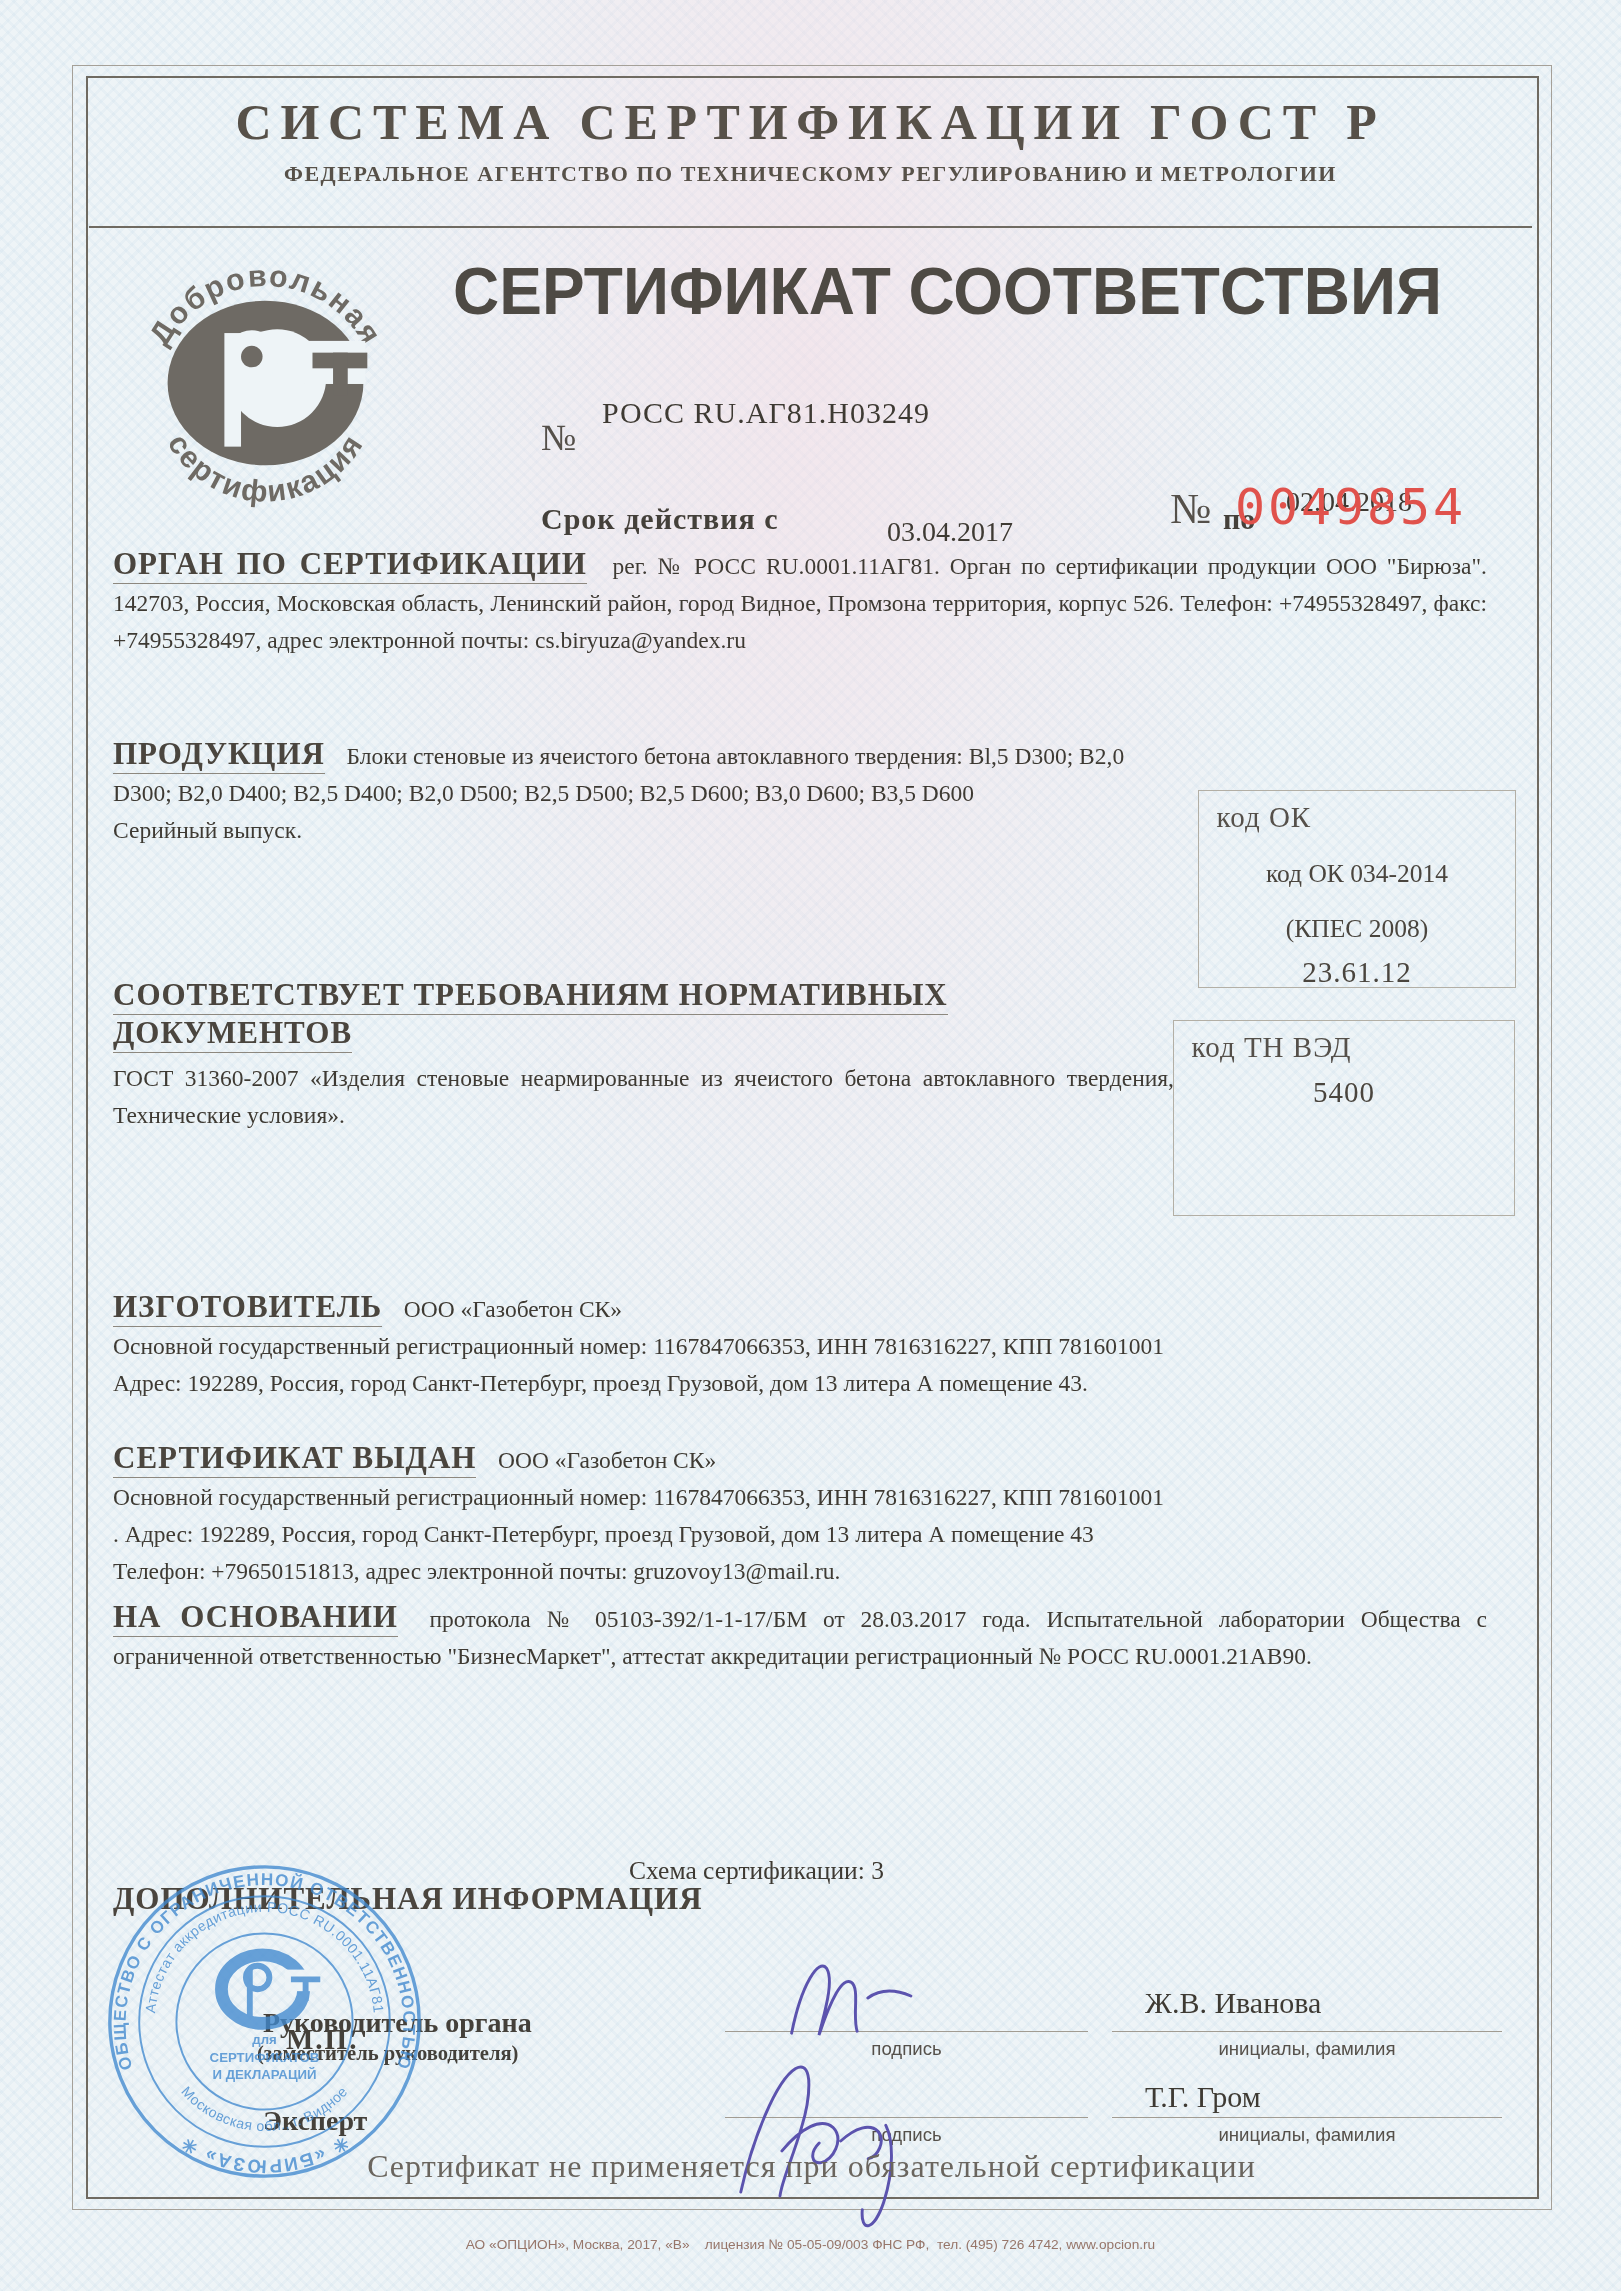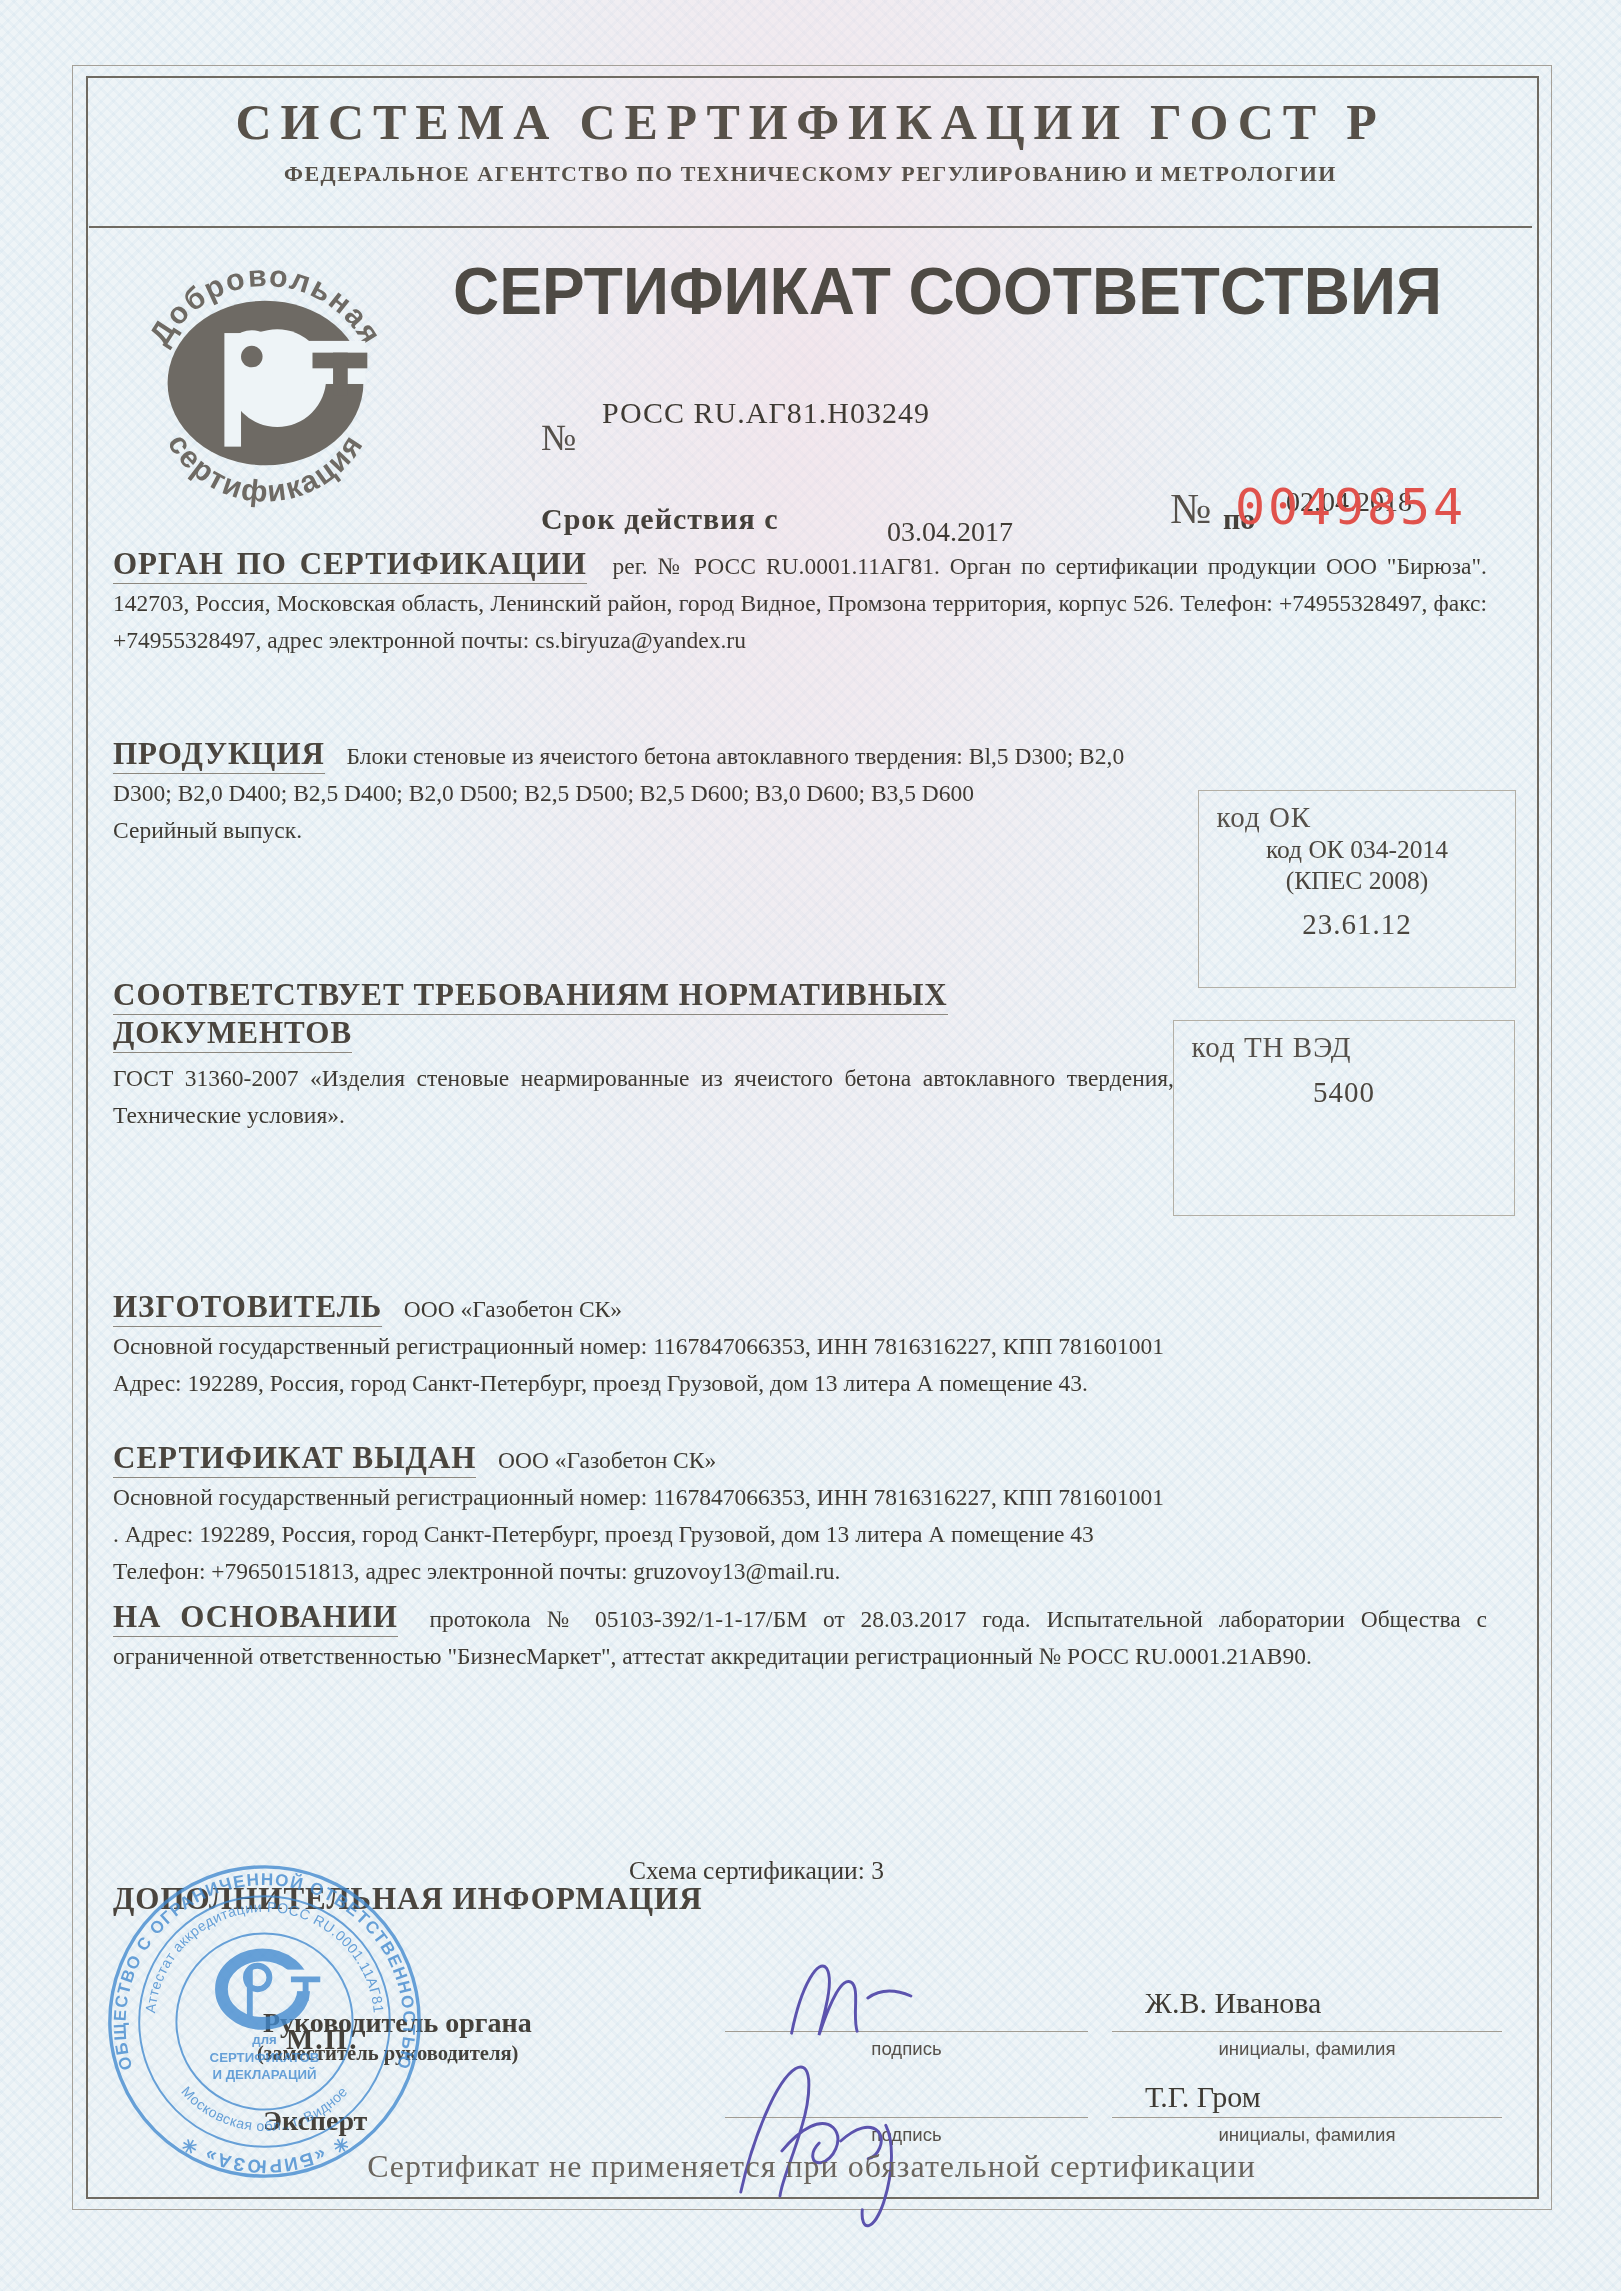--- a/index.html
+++ b/index.html
@@ -28,21 +28,21 @@
   .po{left:1223px;top:502px;font-size:30px;font-weight:bold;color:#44403a;}
   .date2{left:1286px;top:486px;font-size:28px;text-align:right;}
   .blank-no{left:1170px;top:484px;font-size:43px;color:#55504a;}
   .blank-digits{left:1235px;top:478px;font-family:"DejaVu Sans Mono",monospace;font-size:50px;color:#e0524c;letter-spacing:2.9px;}
   .section{left:113px;width:1374px;font-size:23.5px;line-height:1.58;color:#3e3a33;}
   .just{text-align:justify;}
   .sec-h{font-size:31px;font-weight:bold;color:#4a453e;letter-spacing:1px;border-bottom:1.5px solid #8d887f;padding-bottom:2px;margin-right:15.7px;line-height:1.1;}
   .sec-h.noline{border-bottom:none;}
   .code-box{border:1px solid #b3afa5;color:#4a453e;}
   .code-label{font-size:29px;color:#55504a;padding:9.8px 0 0 17.6px;letter-spacing:1px;}
-  .code-line{text-align:center;font-size:25.5px;margin-top:1px;}
+  .code-line{text-align:center;font-size:25.5px;margin-top:25px;}
   .code-value{text-align:center;font-size:29px;margin-top:11.8px;letter-spacing:1px;}
   .sigline{border-top:1.5px solid #a29c92;text-align:center;font-family:"Liberation Sans",sans-serif;font-size:18.6px;color:#55504a;padding-top:5.9px;}
   .role{font-size:28px;font-weight:bold;color:#44403a;}
   .role-sub{font-size:20.6px;font-weight:bold;color:#44403a;}
   .sig-name{font-size:30px;color:#3e3a33;}
   .bottom-note{left:88px;top:2148px;width:1447px;text-align:center;font-size:32px;color:#6a655e;letter-spacing:1px;}
   .footer{left:0;top:2237px;width:1621px;text-align:center;font-family:"Liberation Sans",sans-serif;font-size:13.7px;color:#97766a;white-space:pre;}
   .stamp{left:103px;top:1860px;opacity:0.78;}
   .mp{left:286px;top:2023px;font-size:29px;color:#44403a;letter-spacing:2px;font-weight:bold;}
   svg .st-txt{fill:#4189cf;}
@@ -210,15 +210,16 @@
       <text x="165" y="188">для</text>
       <text x="165" y="206">СЕРТИФИКАТОВ</text>
       <text x="165" y="224">И ДЕКЛАРАЦИЙ</text>
     </g>
   </svg>
 
   <div class="abs mp">М.П.</div>
 
   <div class="abs bottom-note">Сертификат не применяется при обязательной сертификации</div>
 
+  <div class="abs footer">АО «ОПЦИОН», Москва, 2017, «В»    лицензия № 05-05-09/003 ФНС РФ,  тел. (495) 726 4742, www.opcion.ru</div>
 
 </div>
 
 
 </body></html>

